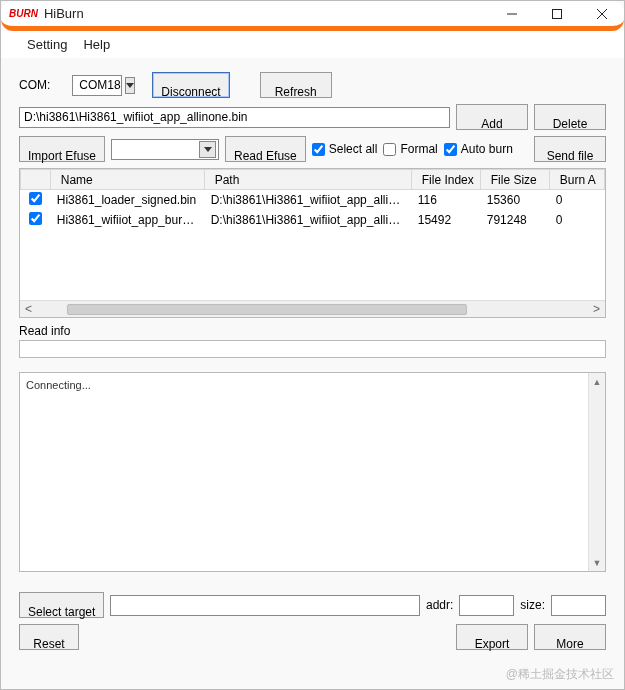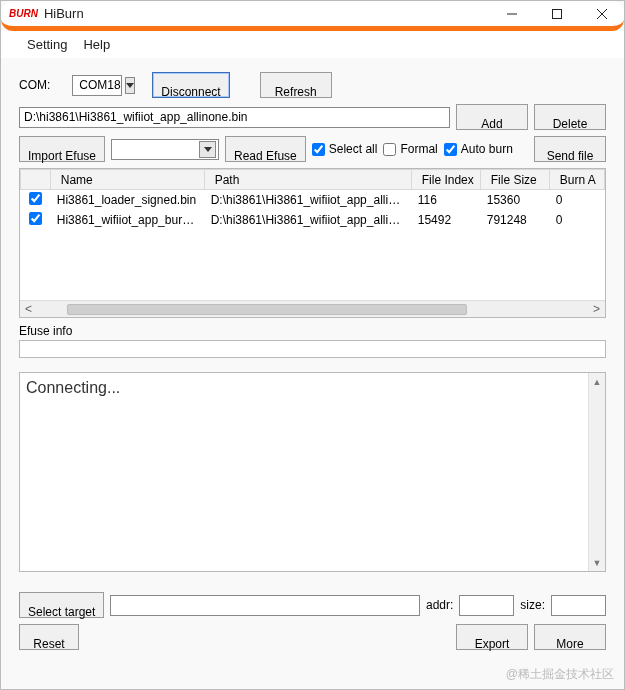--- a/index.html
+++ b/index.html
@@ -173,21 +173,21 @@
   .console-wrap {
     margin-top: 14px;
     border: 1px solid #b9b9b9;
     background: #fff;
     height: 200px;
     display: flex;
   }
   .console {
     flex: 1;
     padding: 6px;
-    font-size: 16px;
+    font-size: 11px;
     color: #333;
     overflow: hidden;
   }
   .vscroll {
     width: 17px;
     background: #f1f1f1;
     border-left: 1px solid #e0e0e0;
     position: relative;
   }
   .vscroll .arrow{
@@ -328,21 +328,21 @@
         </tr>
       </tbody>
     </table>
     <div class="hscroll">
       <span class="arrow">&lt;</span>
       <div class="thumb"></div>
       <span class="arrow right">&gt;</span>
     </div>
   </div>
 
-  <div class="file-info-lbl">Efuse info</div>
+  <div class="file-info-lbl">Read info</div>
   <div class="file-info-box"></div>
 
   <div class="console-wrap">
     <div class="console">Connecting...</div>
     <div class="vscroll">
       <div class="arrow up">▲</div>
       <div class="arrow down">▼</div>
     </div>
   </div>
 

